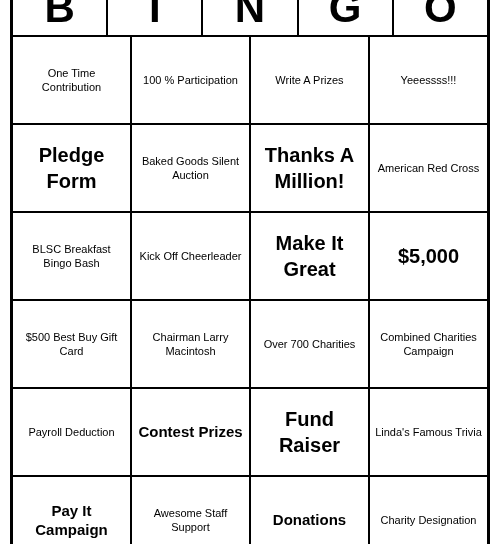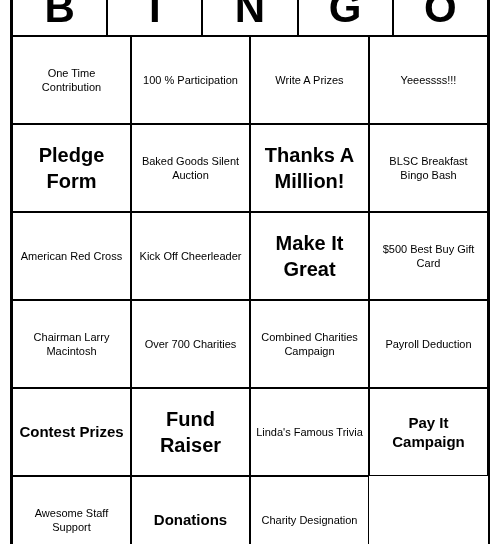--- a/index.html
+++ b/index.html
@@ -70,24 +70,25 @@
       <div class="bingo-header-cell">O</div>
     </div>
   <div class="bingo-grid">
   <div class="bingo-cell">One Time Contribution</div>
       <div class="bingo-cell">100 % Participation</div>
       <div class="bingo-cell">Write A Prizes</div>
       <div class="bingo-cell">Yeeessss!!!</div>
       <div class="bingo-cell large-text">Pledge Form</div>
       <div class="bingo-cell">Baked Goods Silent Auction</div>
       <div class="bingo-cell large-text">Thanks A Million!</div>
+      <div class="bingo-cell">American Red Cross</div>
       <div class="bingo-cell">BLSC Breakfast Bingo Bash</div>
-      <div class="bingo-cell">American Red Cross</div>
       <div class="bingo-cell">Kick Off Cheerleader</div>
       <div class="bingo-cell large-text">Make It Great</div>
+      <div class="bingo-cell large-text">$5,000</div>
       <div class="bingo-cell">$500 Best Buy Gift Card</div>
       <div class="bingo-cell">Chairman Larry Macintosh</div>
       <div class="bingo-cell">Over 700 Charities</div>
       <div class="bingo-cell">Combined Charities Campaign</div>
       <div class="bingo-cell">Payroll Deduction</div>
       <div class="bingo-cell medium-text">Contest Prizes</div>
       <div class="bingo-cell large-text">Fund Raiser</div>
       <div class="bingo-cell">Linda's Famous Trivia</div>
       <div class="bingo-cell medium-text">Pay It Campaign</div>
       <div class="bingo-cell">Awesome Staff Support</div>

